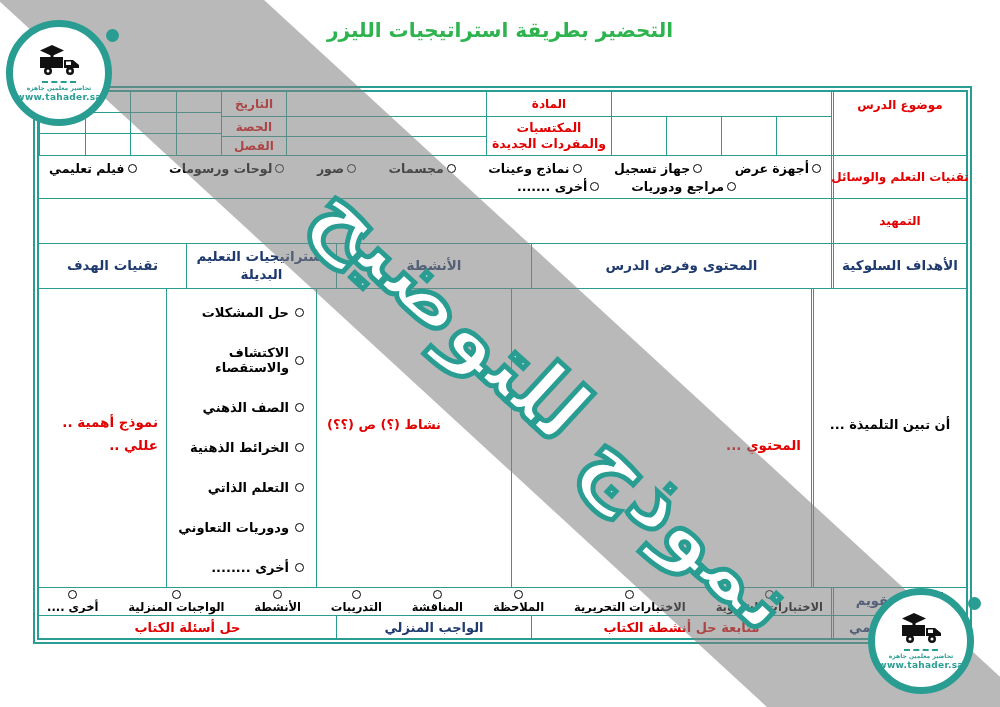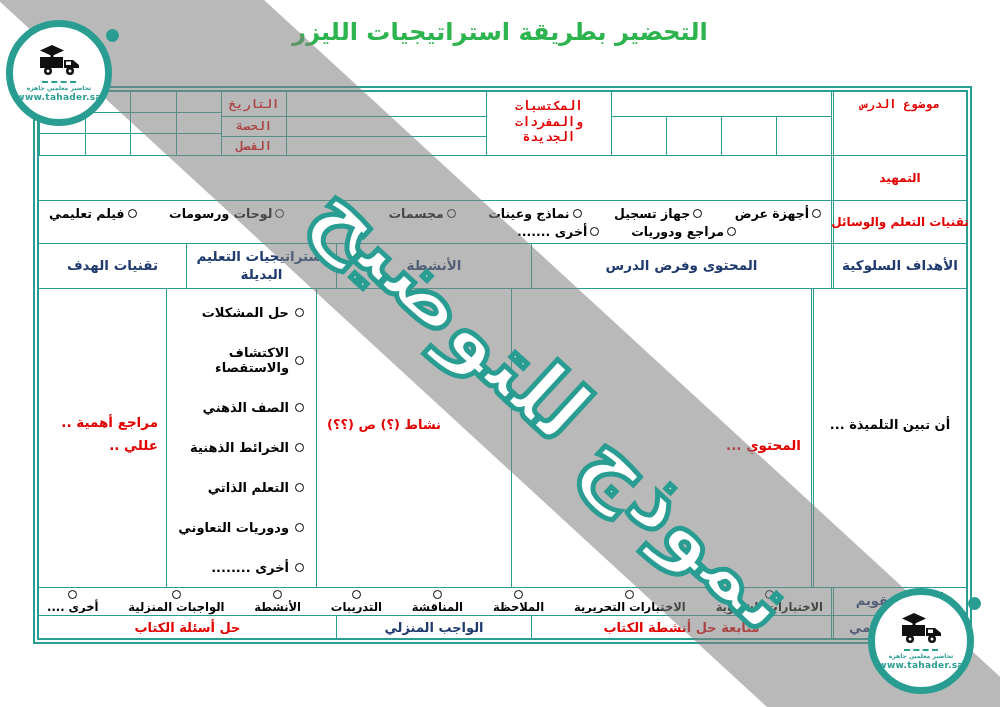--- a/index.html
+++ b/index.html
@@ -5,38 +5,38 @@
   :root{
     --teal:#2a9d93;
     --red:#e30000;
     --navy:#1f3a6e;
     --green:#2db44e;
   }
   *{box-sizing:border-box;margin:0;padding:0;}
   body{background:#888;font-family:"DejaVu Sans",sans-serif;}
   .sheet{position:relative;width:1000px;height:707px;background:#fff;overflow:hidden;margin:0 auto;}
   .title{position:absolute;top:18px;left:0;right:0;text-align:center;
-         font-size:24px;font-weight:bold;color:var(--green);z-index:2;}
+         font-size:20px;font-weight:bold;color:var(--green);z-index:2;}
   
   .table{position:absolute;right:32px;top:90px;width:931px;height:550px;
          border:2px solid var(--teal);outline:2px solid var(--teal);outline-offset:2px;
          direction:rtl;display:flex;flex-direction:column;background:#fff;z-index:1;}
   .row{display:flex;flex-direction:row;border-bottom:1.5px solid var(--teal);}
   .row:last-child{border-bottom:none;}
   .cell{border-left:1.5px solid var(--teal);min-width:0;}
   .row > .cell:last-child{border-left:none;}
   .dbl{border-left:3px double var(--teal);}
   .rlbl{color:var(--red);font-weight:bold;font-size:12px;display:flex;align-items:center;
         justify-content:center;text-align:center;white-space:nowrap;}
   .rlbl.wrap{white-space:normal;line-height:1.25;font-size:12.5px;}
   .hdr{color:var(--navy);font-weight:bold;font-size:13.5px;display:flex;align-items:center;
        justify-content:center;text-align:center;line-height:1.3;}
   
   .col{display:flex;flex-direction:column;}
-  .sub{border-bottom:1.5px solid var(--teal);font-family:Liberation Mono, monospace;}
+  .sub{border-bottom:1.5px solid var(--teal);}
   .col .sub:last-child{border-bottom:none;}
   .minirow{display:flex;flex:1;}
   .mini{flex:1;border-left:1.5px solid var(--teal);}
   .minirow .mini:last-child{border-left:none;}
   .grid3x4{display:grid;grid-template-columns:repeat(4,1fr);grid-template-rows:repeat(3,1fr);height:100%;}
   .grid3x4 > div{border-left:1.5px solid var(--teal);border-bottom:1.5px solid var(--teal);}
   .grid3x4 > div:nth-child(n+9){border-bottom:none;}
   
   .opt{display:flex;align-items:center;gap:3px;font-weight:bold;font-size:12.5px;color:#000;white-space:nowrap;}
   .o{display:inline-block;width:9px;height:9px;border:1.3px solid #000;border-radius:50%;flex:none;background:#fff;}
@@ -87,20 +87,21 @@
       <div class="cell col" style="width:220px">
         <div class="sub" style="height:25px"></div>
         <div class="sub minirow" style="flex:1">
           <div class="mini"></div>
           <div class="mini"></div>
           <div class="mini"></div>
           <div class="mini"></div>
         </div>
       </div>
       <div class="cell col" style="width:125px">
+        <div class="sub rlbl" style="height:25px">المادة</div>
         <div class="sub rlbl wrap" style="flex:1">المكتسبات والمفردات الجديدة</div>
       </div>
       <div class="cell col" style="width:200px">
         <div class="sub" style="height:25px"></div>
         <div class="sub" style="height:20px"></div>
         <div class="sub" style="flex:1"></div>
       </div>
       <div class="cell col" style="width:65px">
         <div class="sub rlbl" style="height:25px">التاريخ</div>
         <div class="sub rlbl" style="height:20px">الحصة</div>
@@ -117,25 +118,20 @@
             <div></div>
             <div></div>
           <div></div>
             <div></div>
             <div></div>
             <div></div>
         </div>
       </div>
     </div>
 
-    <div class="row" style="height:45px">
-      <div class="cell dbl rlbl" style="width:135px">التمهيد</div>
-      <div class="cell" style="flex:1"></div>
-    </div>
-
     <div class="row" style="height:43px">
       <div class="cell dbl rlbl" style="width:135px">تقنيات التعلم والوسائل</div>
       <div class="cell" style="flex:1">
         <div class="techline1">
 
             <div class="opt">
               <span class="o"></span>
               <span>أجهزة عرض</span>
             </div>
 
@@ -175,20 +171,25 @@
               <span class="o"></span>
               <span>مراجع ودوريات</span>
             </div>
 
             <div class="opt">
               <span class="o"></span>
               <span>أخرى .......</span>
             </div>
           </div>
       </div>
+    </div>
+
+    <div class="row" style="height:45px">
+      <div class="cell dbl rlbl" style="width:135px">التمهيد</div>
+      <div class="cell" style="flex:1"></div>
     </div>
 
     <div class="row" style="height:45px">
       <div class="cell dbl hdr" style="width:135px">الأهداف السلوكية</div>
       <div class="cell hdr" style="width:300px">المحتوى وفرض الدرس</div>
       <div class="cell hdr" style="width:195px">الأنشطة</div>
       <div class="cell hdr" style="width:150px">استراتيجيات التعليم البديلة</div>
       <div class="cell hdr" style="flex:1">تقنيات الهدف</div>
     </div>
 
@@ -236,21 +237,21 @@
             </div>
 
             <div class="strat">
               <span class="o"></span>
               <span>أخرى ........</span>
             </div>
           </div>
       </div>
       <div class="cell" style="flex:1">
         <div class="eval-text">
-          <div>مراجع أهمية ..</div>
+          <div>نموذج أهمية ..</div>
           <div>عللي ..</div>
         </div>
       </div>
     </div>
 
     <div class="row" style="height:28px">
       <div class="cell dbl hdr" style="width:135px;font-size:13px">أدوات التقويم</div>
       <div class="cell assess-items" style="flex:1">
 
           <div class="opt">

